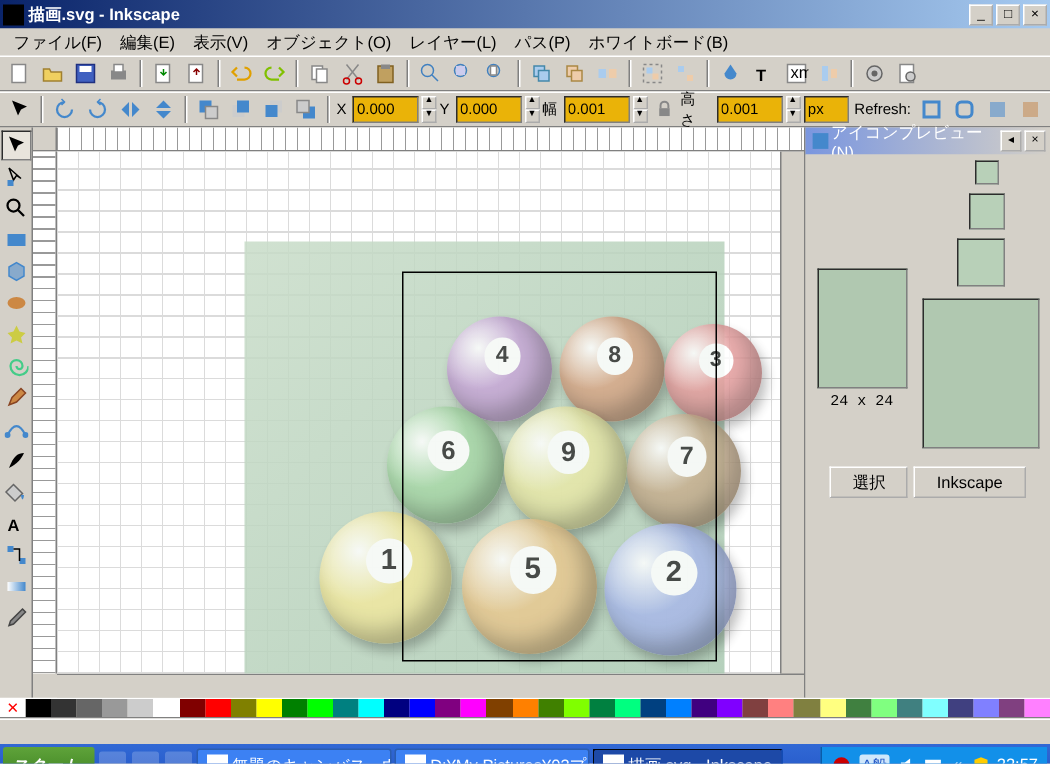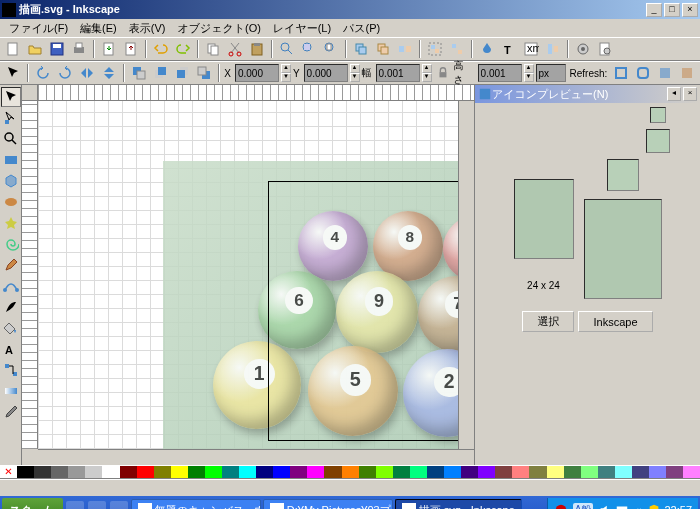--- a/index.html
+++ b/index.html
@@ -9,21 +9,21 @@
   .titlebar-icon { width: 14px; height: 14px; background: #000; margin-right: 3px; }
   .titlebar-text { flex: 1; font-weight: bold; }
   .titlebar-btn { width: 16px; height: 14px; background: #d4d0c8; border: 1px outset #fff; margin-left: 2px; text-align: center; line-height: 11px; color: #000; font-size: 9px; cursor: pointer; }
   
   .menubar { height: 18px; background: #d4d0c8; display: flex; align-items: center; padding: 0 3px; }
   .menubar-item { padding: 1px 6px; cursor: pointer; }
   
   .toolbar { height: 24px; background: #d4d0c8; border-top: 1px solid #fff; border-bottom: 1px solid #808080; display: flex; align-items: center; padding: 0 3px; gap: 2px; }
   .tb-btn { width: 20px; height: 20px; border: 1px solid transparent; cursor: pointer; display: flex; align-items: center; justify-content: center; }
   .tb-sep { width: 2px; height: 18px; border-left: 1px solid #808080; border-right: 1px solid #fff; margin: 0 2px; }
-  .tb-input { width: 44px; height: 18px; border: 1px inset #808080; background: #a3a3a3; padding: 0 2px; font-size: 10px; }
+  .tb-input { width: 44px; height: 18px; border: 1px inset #808080; background: #eab308; padding: 0 2px; font-size: 10px; }
   .tb-label { font-size: 10px; margin-right: 2px; }
   .tb-spin { width: 10px; height: 18px; display: inline-flex; flex-direction: column; }
   .tb-spin-btn { height: 9px; background: #d4d0c8; border: 1px outset #fff; font-size: 6px; line-height: 5px; text-align: center; cursor: pointer; }
   .tb-lock { width: 14px; height: 14px; margin: 0 2px; }
   
   .main { display: flex; height: 380px; }
   
   .toolbox { width: 22px; background: #d4d0c8; border-right: 1px solid #808080; display: flex; flex-direction: column; padding-top: 2px; gap: 1px; }
   .tool-btn { width: 20px; height: 20px; margin: 0 1px; border: 1px solid transparent; cursor: pointer; display: flex; align-items: center; justify-content: center; }
   .tool-btn.active { border: 1px inset #808080; background: #e8e4dc; }
@@ -37,33 +37,33 @@
   .ruler-v::before { content: ""; position: absolute; inset: 0; background: repeating-linear-gradient(0deg, #000 0, #000 1px, transparent 1px, transparent 8px); opacity: 0.4; }
   .canvas-viewport { flex: 1; background: #fff; position: relative; overflow: hidden; }
   .grid { position: absolute; inset: 0; background-image: repeating-linear-gradient(0deg, #ccc 0, #ccc 1px, transparent 1px, transparent 14px), repeating-linear-gradient(90deg, #ccc 0, #ccc 1px, transparent 1px, transparent 14px); opacity: 0.7; }
   .artwork { position: absolute; left: 125px; top: 60px; width: 320px; height: 300px; background: linear-gradient(135deg, #c8dcc8 0%, #a8c8b0 100%); opacity: 0.85; }
   .selection-rect { position: absolute; left: 230px; top: 80px; width: 210px; height: 260px; border: 1px solid #000; }
   .ball { position: absolute; border-radius: 50%; box-shadow: inset -8px -8px 15px rgba(0,0,0,0.3), 3px 5px 8px rgba(0,0,0,0.3); opacity: 0.85; }
   .ball-num { position: absolute; top: 20%; left: 35%; width: 28px; height: 28px; background: #fff; border-radius: 50%; display: flex; align-items: center; justify-content: center; font-weight: bold; font-size: 14px; color: #333; }
   .scrollbar-h { height: 16px; background: #d4d0c8; border-top: 1px solid #808080; margin-left: 16px; }
   .scrollbar-v { width: 16px; background: #d4d0c8; border-left: 1px solid #808080; }
   
-  .panel { width: 226px; border-left: 1px solid #808080; background: #d4d0c8; display: flex; flex-direction: column; }
+  .panel { width: 164px; border-left: 1px solid #808080; background: #d4d0c8; display: flex; flex-direction: column; }
   .panel-title { height: 18px; background: linear-gradient(90deg, #7a96df 0%, #d4d0c8 100%); color: #fff; display: flex; align-items: center; padding: 0 3px; font-size: 10px; }
   .panel-title-text { flex: 1; }
   .panel-btn { width: 14px; height: 14px; background: #d4d0c8; border: 1px outset #fff; margin-left: 2px; text-align: center; line-height: 10px; font-size: 8px; color: #000; cursor: pointer; }
   .panel-body { flex: 1; background: #d4d0c8; padding: 4px; display: flex; flex-direction: column; gap: 6px; }
   .preview-row { display: flex; gap: 10px; align-items: flex-start; justify-content: center; }
   .preview-box { background: #b8d0b8; border: 1px inset #808080; position: relative; }
   .preview-tiny { width: 16px; height: 16px; }
   .preview-sm { width: 24px; height: 24px; }
   .preview-md { width: 32px; height: 32px; }
   .preview-lg { width: 60px; height: 80px; image-rendering: pixelated; background: #b0c8b0; }
   .preview-xl { width: 78px; height: 100px; background: #b0c8b0; }
-  .preview-label { text-align: center; font-size: 10px; margin-top: 21px; }
+  .preview-label { text-align: center; font-size: 10px; margin-top: 4px; font-family: Liberation Mono, monospace; }
   .panel-buttons { display: flex; gap: 4px; justify-content: center; margin-top: 6px; }
   .panel-action-btn { padding: 2px 14px; border: 1px outset #fff; background: #d4d0c8; cursor: pointer; font-size: 11px; }
   
   .palette { height: 14px; display: flex; border-top: 1px solid #fff; border-bottom: 1px solid #808080; }
   .swatch { flex: 1; cursor: pointer; }
   .swatch-none { background: #fff; position: relative; }
   .swatch-none::after { content: "✕"; position: absolute; inset: 0; color: #f00; font-size: 10px; text-align: center; }
   
   .statusbar { height: 17px; background: #d4d0c8; border-top: 1px solid #fff; display: flex; align-items: center; padding: 0 4px; font-size: 10px; }
   
@@ -91,20 +91,21 @@
   <div class="titlebar-btn">×</div>
 </div>
 
 <div class="menubar" id="menubar">
     <div class="menubar-item">ファイル(F)</div>
     <div class="menubar-item">編集(E)</div>
     <div class="menubar-item">表示(V)</div>
     <div class="menubar-item">オブジェクト(O)</div>
     <div class="menubar-item">レイヤー(L)</div>
     <div class="menubar-item">パス(P)</div>
+    <div class="menubar-item">ホワイトボード(B)</div>
   </div>
 
 <div class="toolbar">
   <div class="tb-btn">
       <svg viewBox="0 0 16 16">
         <rect x="3" y="2" width="9" height="12" fill="#fff" stroke="#888"></rect>
       </svg>
     </div>
   <div class="tb-btn">
       <svg viewBox="0 0 16 16">

